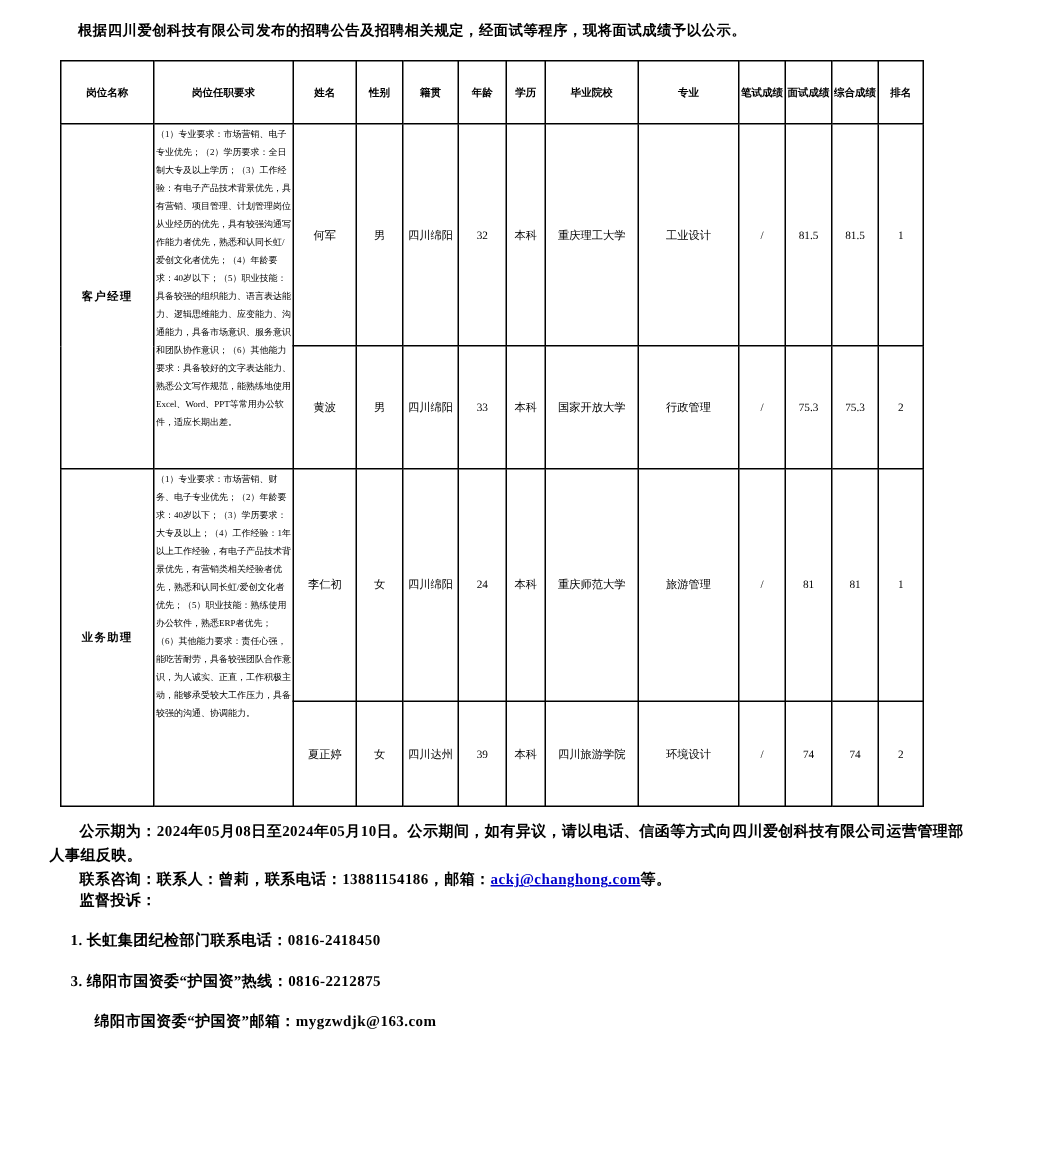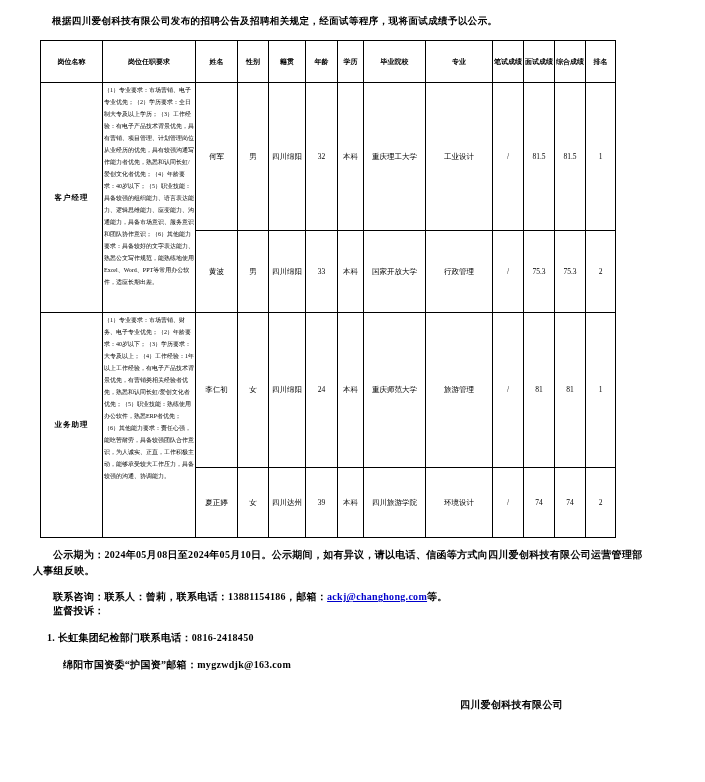--- a/index.html
+++ b/index.html
@@ -33,21 +33,21 @@
   }
   td.req {
     font-size:6px; line-height:2.0; text-align:left; vertical-align:top;
     padding:3px 5px; overflow:hidden;
   }
   td.data {
     font-size:7.5px; text-align:center; vertical-align:middle; line-height:1.4;
   }
   .ftext { font-size:10px; font-weight:600; letter-spacing:0.3px; }
   .pub { margin:9px 2px 0 0; text-indent:2em; line-height:1.55; }
-  .contact { margin-top:12px; text-indent:2em; }
+  .contact { margin-top:1px; text-indent:2em; }
   .sup-title { text-indent:2em; }
   .sup-item { margin-top:13px; margin-left:14px; }
   .sup-item-last { margin-top:13px; margin-left:30px; }
   a.mail { color:#0000cc; text-decoration:underline; font-weight:600; }
   .company { margin-top:26px; text-align:right; padding-right:82px; }
 </style>
 </head>
 <body>
 
 <div class="page">
@@ -149,18 +149,18 @@
 
   <p class="ftext pub">公示期为：2024年05月08日至2024年05月10日。公示期间，如有异议，请以电话、信函等方式向四川爱创科技有限公司运营管理部人事组反映。</p>
 
   <div class="ftext contact"><span>联系咨询：联系人：曾莉，联系电话：13881154186，邮箱：</span><a class="mail" href="#">ackj@changhong.com</a><span>等。</span></div>
 
   <div class="ftext sup-title">监督投诉：</div>
 
   <div class="ftext sup-item">1. 长虹集团纪检部门联系电话：0816-2418450</div>
 
 
+  <div class="ftext sup-item">3. 绵阳市国资委“护国资”热线：0816-2212875</div>
 
   <div class="ftext sup-item-last">绵阳市国资委“护国资”邮箱：mygzwdjk@163.com</div>
 
-  <div class="ftext company">四川爱创科技有限公司</div>
 
 </div>
 
 </body></html>

